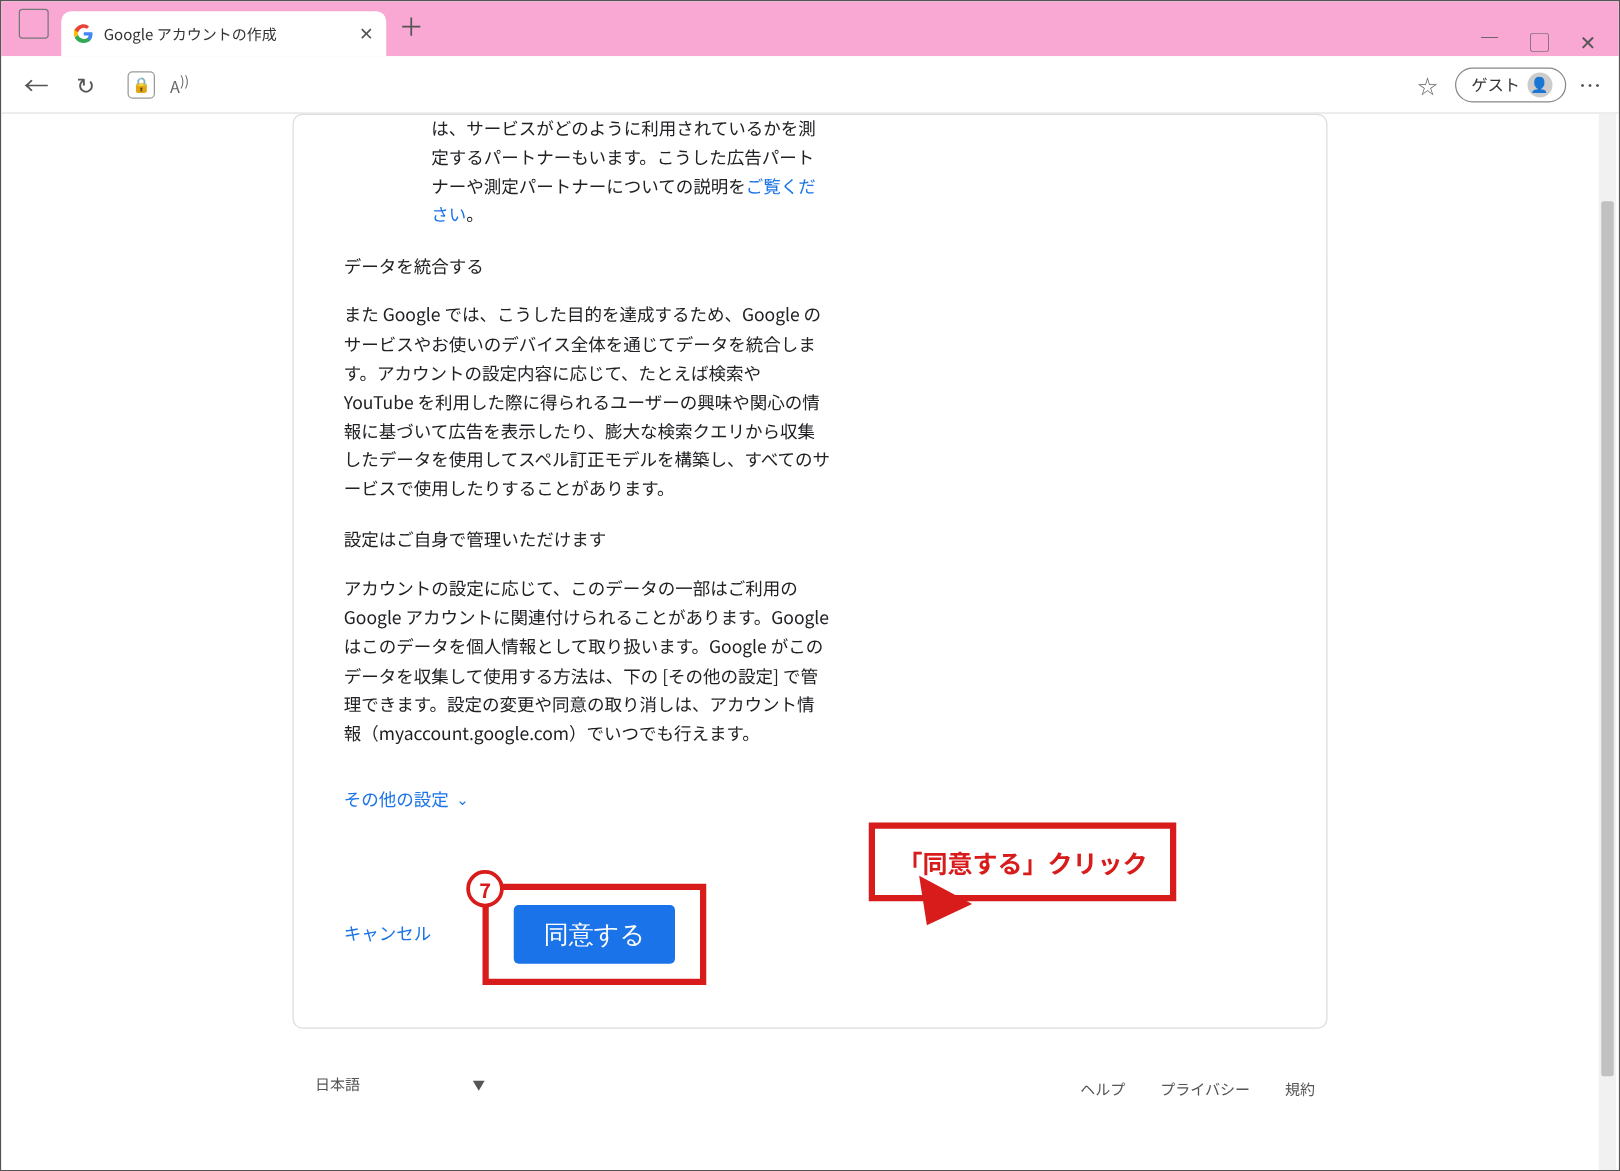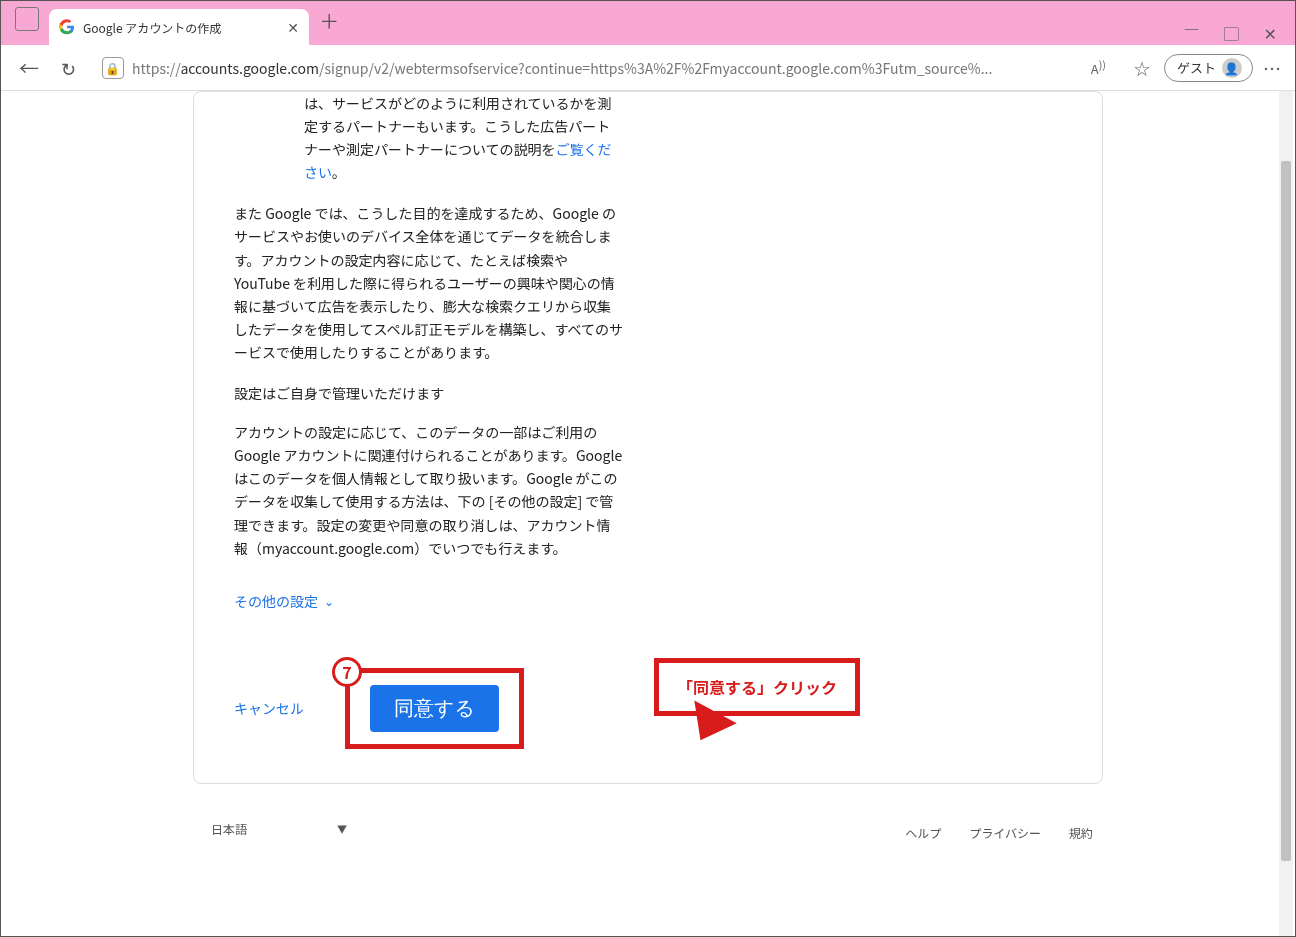--- a/index.html
+++ b/index.html
@@ -122,21 +122,21 @@
     width: 14px;
     background: #f1f1f1;
   }
   .scroll-thumb {
     position: absolute;
     right: 2px; width: 10px;
     background: #c1c1c1;
     border-radius: 2px;
   }
   .content-wrap {
-    width: 910px;
+    width: 828px;
     margin: 0 auto;
     padding-top: 0;
     position: relative;
     top: 0;
   }
   .card {
     border: 1px solid #dadce0;
     border-radius: 8px;
     padding: 0 40px 34px 40px;
     position: relative;
@@ -195,21 +195,21 @@
     color: #d81b1b;
     font-weight: bold;
     font-size: 16px;
     display: flex; align-items: center; justify-content: center;
   }
   .callout {
     position: absolute;
     border: 5px solid #d81b1b;
     background: #fff;
     padding: 12px 18px;
-    font-size: 16px;
+    font-size: 20px;
     font-weight: bold;
     color: #d81b1b;
     white-space: nowrap;
   }
   .callout-tail {
     position: absolute;
     width: 0; height: 0;
     border-left: 24px solid transparent;
     border-right: 24px solid transparent;
     border-top: 32px solid #d81b1b;
@@ -260,23 +260,20 @@
     <span>▢</span>
     <span>✕</span>
   </div>
 </div>
 
 <div class="toolbar">
   <span class="navbtn back">←</span>
   <span class="navbtn">↻</span>
   <div class="urlbar">
     <span class="lock">🔒</span>
-    <span class="urltext">
-      <span>https://</span><span class="hl">accounts.google.com</span><span>/signup/v2/webtermsofservice?continue=https%3A%2F%2Fmyaccount.google.com%3Futm_source%...</span>
-    </span>
     <span class="iconbtn" style="font-size:13px;">A<sup>))</sup></span>
   </div>
   <span class="iconbtn">☆</span>
   <div class="guest-pill">
     <span>ゲスト</span>
     <span class="avatar-circle">👤</span>
   </div>
   <span class="menu-dots">⋯</span>
 </div>
 
@@ -284,20 +281,21 @@
   <div class="scroll-track">
     <div class="scroll-thumb" style="top:70px;height:700px;"></div>
   </div>
 
   <div class="content-wrap">
     <div class="card">
       <div class="text-col">
         <p class="indent">
           <span>は、サービスがどのように利用されているかを測定するパートナーもいます。こうした広告パートナーや測定パートナーについての説明を</span><a href="#" class="link">ご覧ください</a><span>。</span>
         </p>
+        <p class="heading">データを統合する</p>
         <p>また Google では、こうした目的を達成するため、Google のサービスやお使いのデバイス全体を通じてデータを統合します。アカウントの設定内容に応じて、たとえば検索や YouTube を利用した際に得られるユーザーの興味や関心の情報に基づいて広告を表示したり、膨大な検索クエリから収集したデータを使用してスペル訂正モデルを構築し、すべてのサービスで使用したりすることがあります。</p>
         <p class="heading">設定はご自身で管理いただけます</p>
         <p>アカウントの設定に応じて、このデータの一部はご利用の Google アカウントに関連付けられることがあります。Google はこのデータを個人情報として取り扱います。Google がこのデータを収集して使用する方法は、下の [その他の設定] で管理できます。設定の変更や同意の取り消しは、アカウント情報（myaccount.google.com）でいつでも行えます。</p>
 
         <div class="more-settings">
           <span>その他の設定</span>
           <span class="chev">⌄</span>
         </div>
 
         <div class="action-row">

